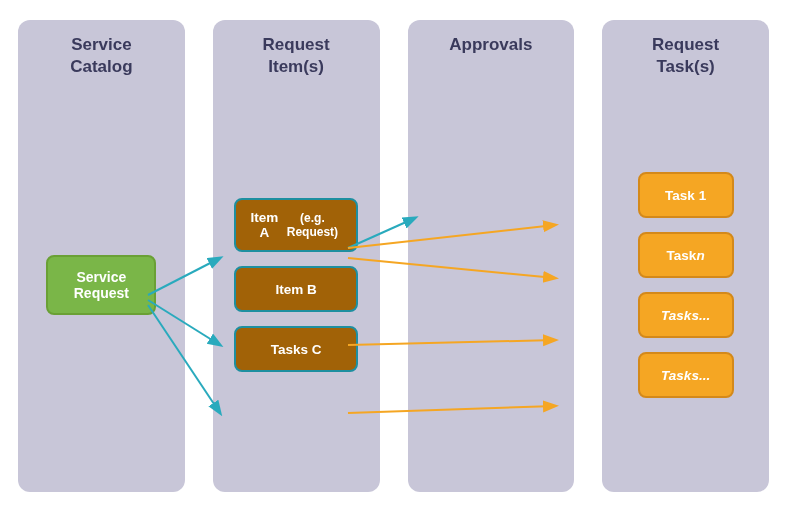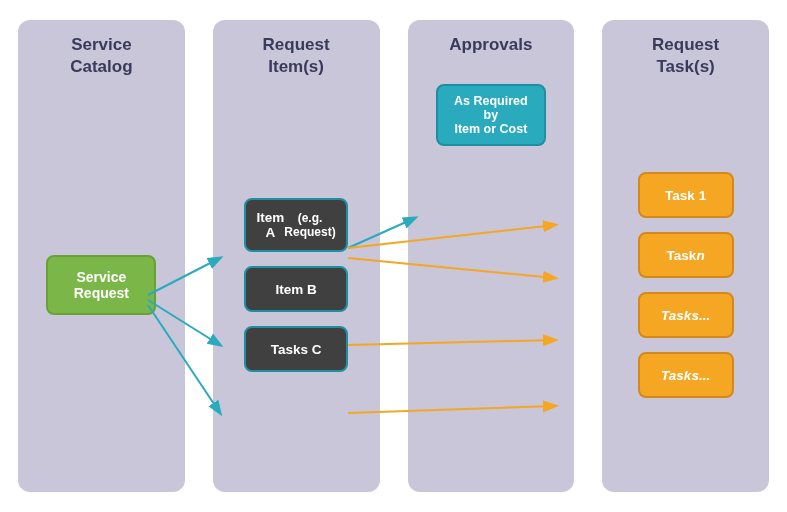--- a/index.html
+++ b/index.html
@@ -56,28 +56,28 @@
       font-size: 14px;
       font-weight: 600;
       width: 110px;
       min-height: 52px;
       display: flex;
       align-items: center;
       justify-content: center;
       border: 2px solid #6aa035;
     }
     .box-teal {
-      background: #404040;
+      background: #a16207;
       color: #fff;
       border-radius: 8px;
       padding: 10px 12px;
       text-align: center;
       font-size: 13.5px;
       font-weight: 600;
-      width: 104px;
+      width: 124px;
       min-height: 46px;
       display: flex;
       align-items: center;
       justify-content: center;
       border: 2px solid #1e8fa0;
     }
     .box-teal-approval {
       background: #29aabd;
       color: #fff;
       border-radius: 8px;
@@ -141,23 +141,20 @@
     <div class="col-title">Request<br>Item(s)</div>
     <div class="col-items">
       <div class="box-teal" id="item-a">Item A<br><span style="font-size:12px">(e.g. Request)</span></div>
       <div class="box-teal" id="item-b">Item B</div>
       <div class="box-teal" id="item-c">Tasks C</div>
     </div>
   </div>
 
   <div class="column approvals-col">
     <div class="col-title">Approvals</div>
-    <div class="col-items">
-      <div class="box-teal-approval" id="approval-1">As Required by<br>Item or Cost</div>
-    </div>
   </div>
 
   <div class="column">
     <div class="col-title">Request<br>Task(s)</div>
     <div class="col-items">
       <div class="box-orange" id="task-1">Task 1</div>
       <div class="box-orange" id="task-n">Task <i>n</i></div>
       <div class="box-orange italic-text" id="tasks-dots-1">
           <i>Tasks...</i>
         </div>

